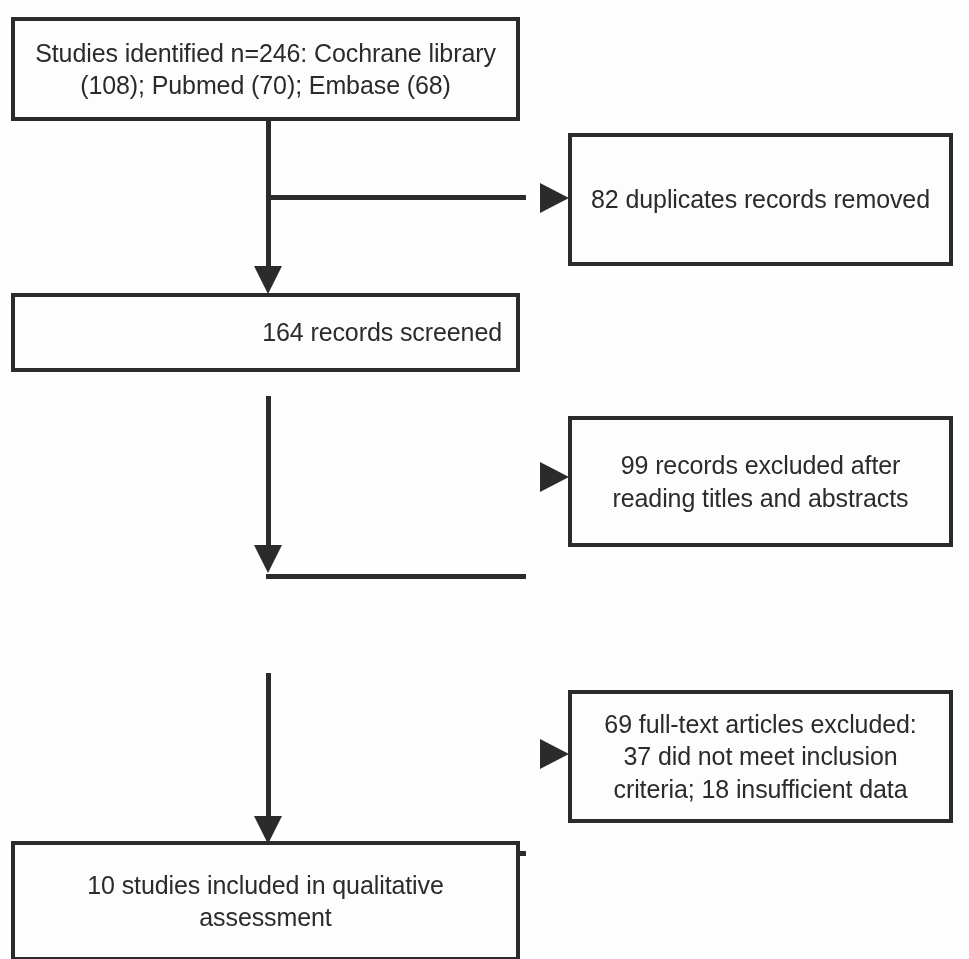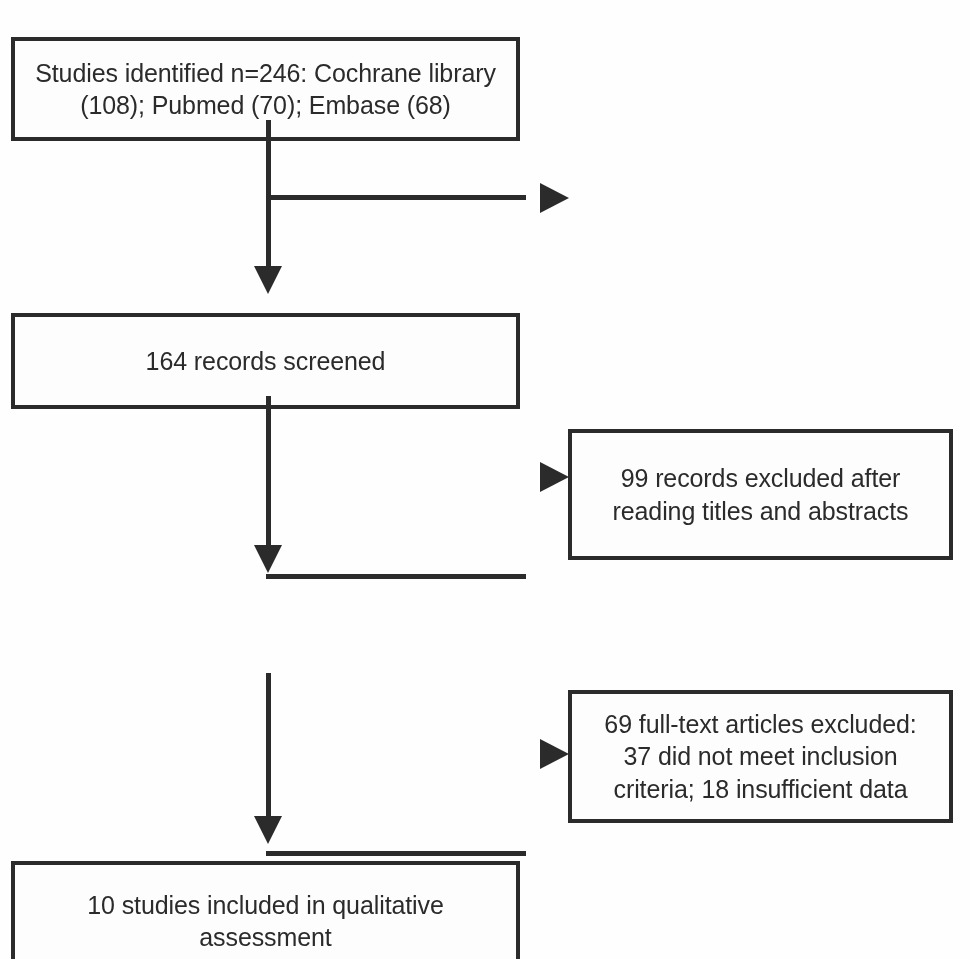--- a/index.html
+++ b/index.html
@@ -34,30 +34,30 @@
     width: 100%;
     padding: 0 14px;
     font-size: 25px;
     line-height: 1.30;
     color: #2b2b2b;
     letter-spacing: -0.1px;
     white-space: pre-line;
   }
 
   
-  .node.primary { left: 11px; width: 509px; margin-top: 20px; }
+  .node.primary { left: 11px; width: 509px; }
   #node-identified { top: 17px;  height: 104px; }
-  #node-screened   { top: 293px; height: 96px; }
+  #node-screened   { top: 293px; height: 79px; text-align: right; }
   #node-fulltext   { top: 572px; height: 102px; }
   #node-included   { top: 841px; height: 120px; }
 
   
   .node.secondary { left: 568px; width: 385px; }
   #node-duplicates   { top: 133px; height: 133px; }
-  #node-excluded-ta  { top: 429px; height: 131px; }
+  #node-excluded-ta  { top: 416px; height: 131px; }
   #node-excluded-ft  { top: 690px; height: 133px; }
 
   
   .conn {
     position: absolute;
     background: #2b2b2b;
   }
   
   .conn.vert { width: 5px; left: 266px; }
   
@@ -108,20 +108,23 @@
     <span class="node-text">Studies identified n=246: Cochrane library
 (108); Pubmed (70); Embase (68)</span>
   </div>
 
   <div class="conn vert" id="trunk-1"></div>
   <div class="arrow-down" id="arrowhead-1"></div>
 
   <div class="conn horiz" id="branch-1"></div>
   <div class="arrow-right" id="arrowhead-r1"></div>
 
+  <div class="node secondary" id="node-duplicates">
+    <span class="node-text">82 duplicates records removed</span>
+  </div>
 
   <div class="node primary" id="node-screened">
     <span class="node-text">164 records screened</span>
   </div>
 
   <div class="conn vert" id="trunk-2"></div>
   <div class="arrow-down" id="arrowhead-2"></div>
 
   <div class="conn horiz" id="branch-2"></div>
   <div class="arrow-right" id="arrowhead-r2"></div>

